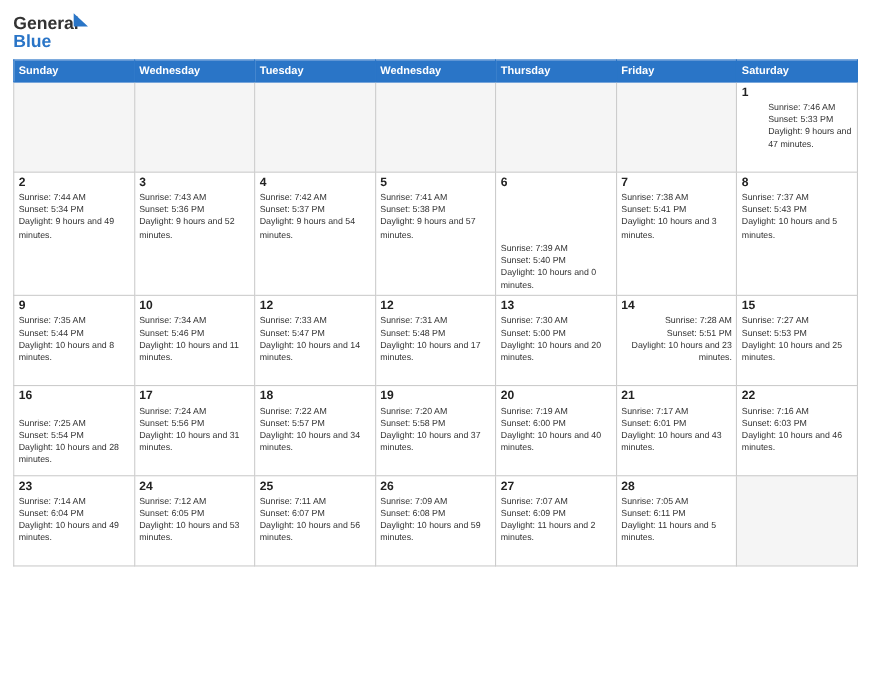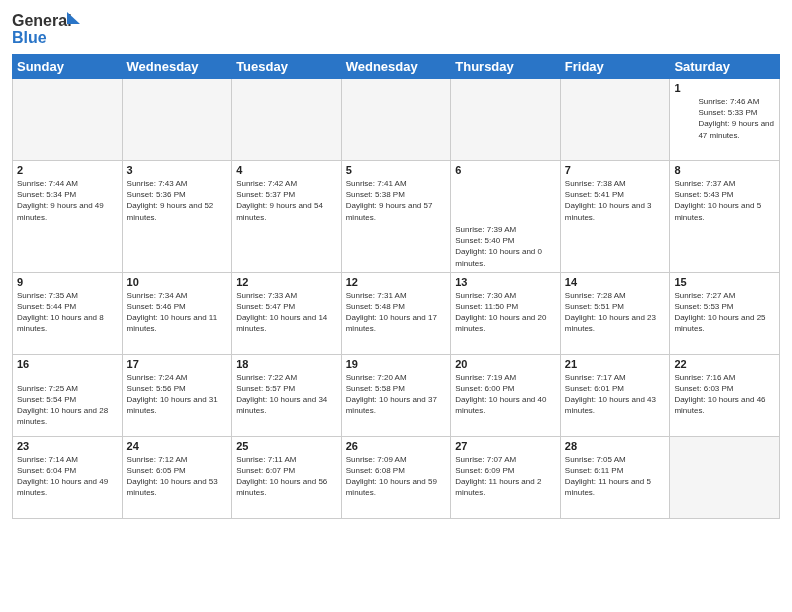--- a/index.html
+++ b/index.html
@@ -39,21 +39,21 @@
       color: #555;
     }
     table {
       width: 100%;
       border-collapse: collapse;
       table-layout: fixed;
     }
     th {
       background-color: #2a75c7;
       color: #fff;
-      font-size: 13px;
+      font-size: 10px;
       font-weight: bold;
       padding: 4px 4px;
       text-align: left;
       border: 1px solid #2a75c7;
     }
     td {
       border: 1px solid #ccc;
       vertical-align: top;
       padding: 3px 4px;
       font-size: 8.5px;
@@ -187,26 +187,26 @@
           </td>
           <td>
             <span class="day-num">12</span>
             <div class="day-info" style="white-space: pre-line;">Sunrise: 7:31 AM
 Sunset: 5:48 PM
 Daylight: 10 hours and 17 minutes.</div>
           </td>
           <td>
             <span class="day-num">13</span>
             <div class="day-info" style="white-space: pre-line;">Sunrise: 7:30 AM
-Sunset: 11:50 PM
+Sunset: 5:00 PM
 Daylight: 10 hours and 20 minutes.</div>
           </td>
           <td>
             <span class="day-num">14</span>
-            <div class="day-info" style="white-space: pre-line;">Sunrise: 7:28 AM
+            <div class="day-info" style="white-space: pre-line; text-align: right;">Sunrise: 7:28 AM
 Sunset: 5:51 PM
 Daylight: 10 hours and 23 minutes.</div>
           </td>
           <td>
             <span class="day-num">15</span>
             <div class="day-info" style="white-space: pre-line;">Sunrise: 7:27 AM
 Sunset: 5:53 PM
 Daylight: 10 hours and 25 minutes.</div>
           </td>
         </tr>

